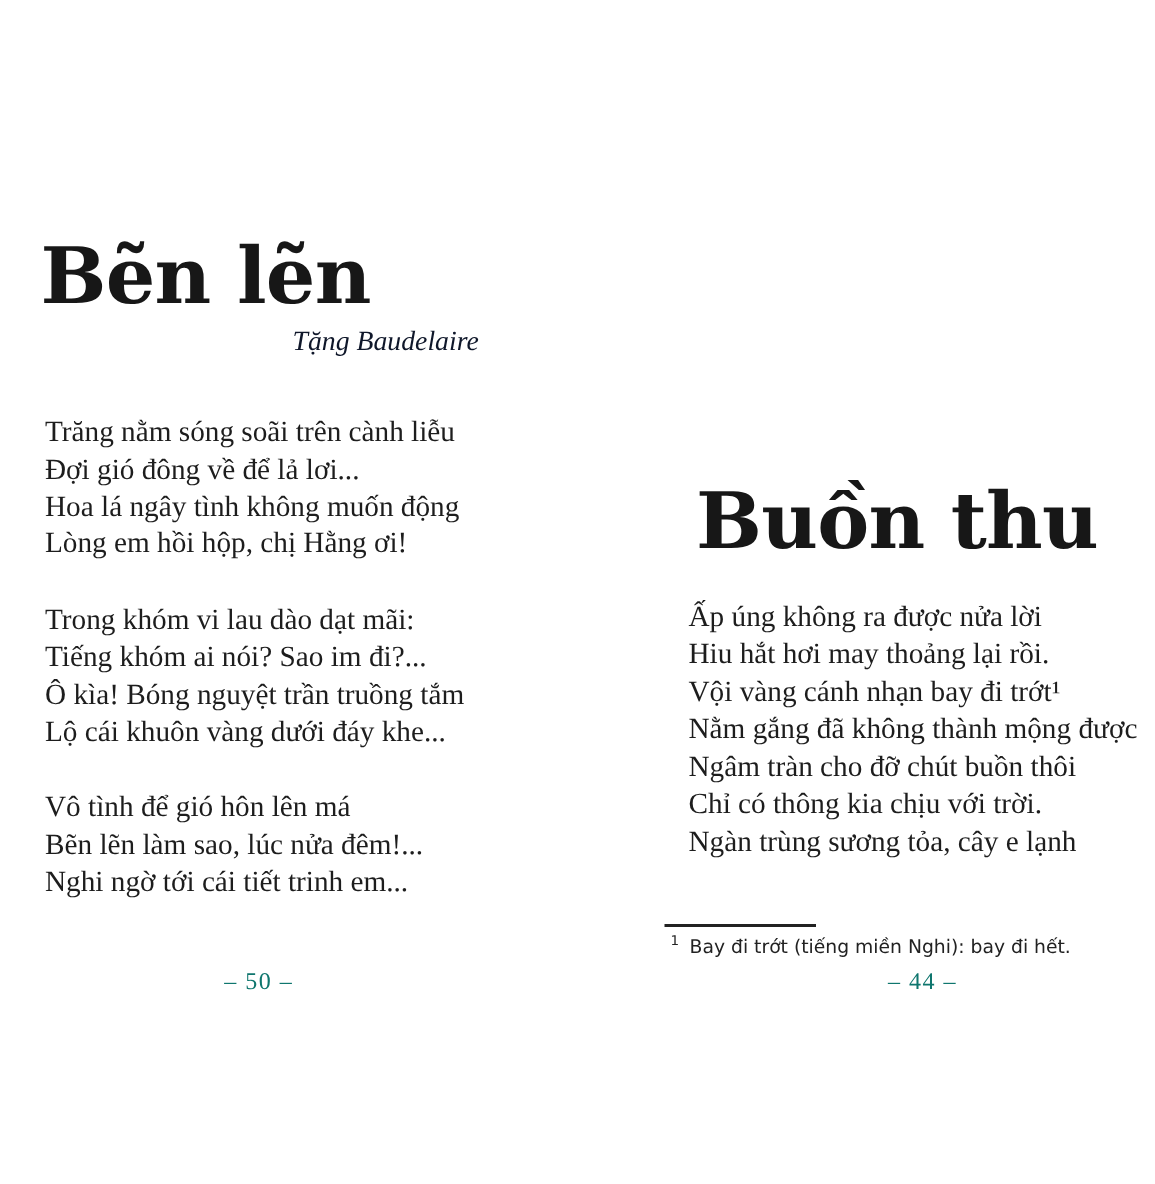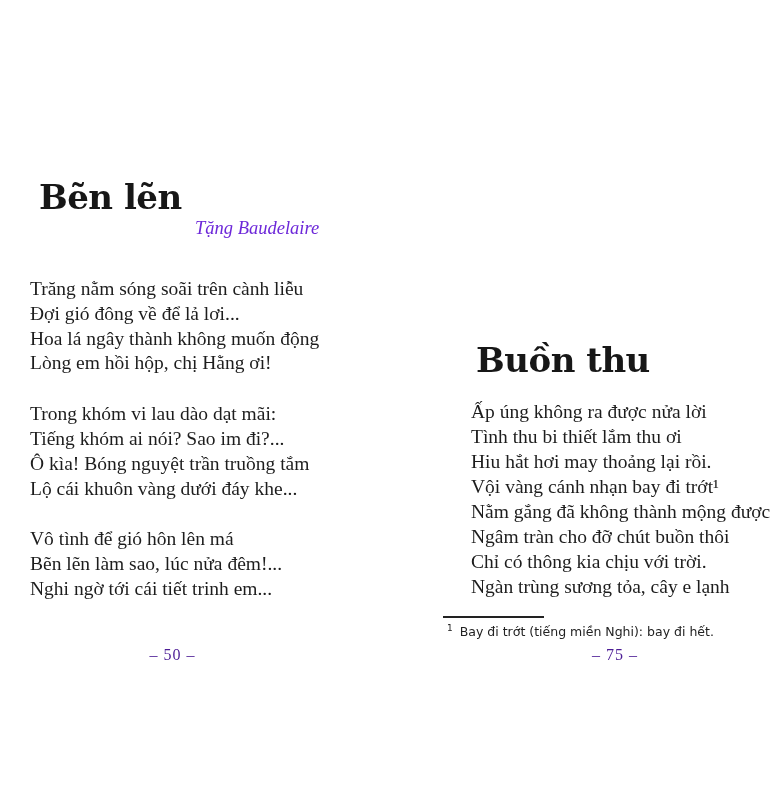--- a/index.html
+++ b/index.html
@@ -18,59 +18,59 @@
   .page {
     position: absolute;
     top: 0;
     bottom: 0;
   }
   .page-left  { left: 0;   width: 385px; }
   .page-right { left: 385px; width: 385px; }
 
   .page-title {
     position: absolute;
-    margin: 12px;
+    margin: 0;
     font-family: "DejaVu Serif", serif;
     font-weight: 700;
-    font-size: 34px;
+    font-size: 52px;
     line-height: 44px;
     letter-spacing: -0.5px;
     color: #171717;
   }
   .page-left  .page-title { left: 27px; top: 163px; }
   .page-right .page-title { left: 79px; top: 326px; }
 
   .dedication {
     position: absolute;
     left: 195px;
     top: 216px;
     margin: 0;
     font-style: italic;
     font-size: 18.5px;
     line-height: 24px;
-    color: #6d28d9;
+    color: #0f172a;
   }
 
   .poem {
     position: absolute;
   }
   .page-left  .poem { left: 30px; top: 277px; }
   .page-right .poem { left: 74px; top: 399px; }
 
   .stanza { margin: 0 0 26px 0; }
   .stanza:last-child { margin-bottom: 0; }
 
   .poem-line {
     margin: 0;
     font-size: 19.5px;
     line-height: 24.8px;
     white-space: nowrap;
     color: #1d1d1d;
   }
-  .page-right .poem-line { line-height: 25px; margin-left: 12px; }
+  .page-right .poem-line { line-height: 25px; }
 
   .footnote-rule {
     position: absolute;
     left: 58px;
     top: 616px;
     width: 101px;
     height: 1.5px;
     background: #222222;
   }
   .footnote {
@@ -89,37 +89,37 @@
     margin-right: 7px;
   }
 
   .page-number {
     position: absolute;
     top: 645px;
     margin: 0;
     font-size: 16px;
     line-height: 20px;
     text-align: center;
-    color: #4c1d95;
+    color: #0f766e;
     letter-spacing: 1px;
   }
   .page-left  .page-number { left: 30px;  width: 285px; }
   .page-right .page-number { left: 80px;  width: 300px; }
 </style>
 </head>
 <body>
 
 <div class="page page-left">
   <h1 class="page-title">Bẽn lẽn</h1>
   <p class="dedication">Tặng Baudelaire</p>
   <div class="poem">
       <div class="stanza">
         <p class="poem-line">Trăng nằm sóng soãi trên cành liễu</p>
         <p class="poem-line">Đợi gió đông về để lả lơi...</p>
-        <p class="poem-line">Hoa lá ngây thành không muốn động</p>
+        <p class="poem-line">Hoa lá ngây tình không muốn động</p>
         <p class="poem-line">Lòng em hồi hộp, chị Hằng ơi!</p>
       </div>
       <div class="stanza">
         <p class="poem-line">Trong khóm vi lau dào dạt mãi:</p>
         <p class="poem-line">Tiếng khóm ai nói? Sao im đi?...</p>
         <p class="poem-line">Ô kìa! Bóng nguyệt trần truồng tắm</p>
         <p class="poem-line">Lộ cái khuôn vàng dưới đáy khe...</p>
       </div>
       <div class="stanza">
         <p class="poem-line">Vô tình để gió hôn lên má</p>
@@ -128,25 +128,24 @@
       </div>
     </div>
   <p class="page-number">– 50 –</p>
 </div>
 
 <div class="page page-right">
   <h1 class="page-title">Buồn thu</h1>
   <div class="poem">
       <div class="stanza">
         <p class="poem-line">Ấp úng không ra được nửa lời</p>
-        <p class="poem-line">Tình thu bi thiết lắm thu ơi</p>
         <p class="poem-line">Hiu hắt hơi may thoảng lại rồi.</p>
         <p class="poem-line">Vội vàng cánh nhạn bay đi trớt¹</p>
         <p class="poem-line">Nằm gắng đã không thành mộng được</p>
         <p class="poem-line">Ngâm tràn cho đỡ chút buồn thôi</p>
         <p class="poem-line">Chỉ có thông kia chịu với trời.</p>
         <p class="poem-line">Ngàn trùng sương tỏa, cây e lạnh</p>
       </div>
     </div>
   <div class="footnote-rule"></div>
   <p class="footnote"><sup>1</sup><span>Bay đi trớt (tiếng miền Nghi): bay đi hết.</span></p>
-  <p class="page-number">– 75 –</p>
+  <p class="page-number">– 44 –</p>
 </div>
 
 </body></html>

